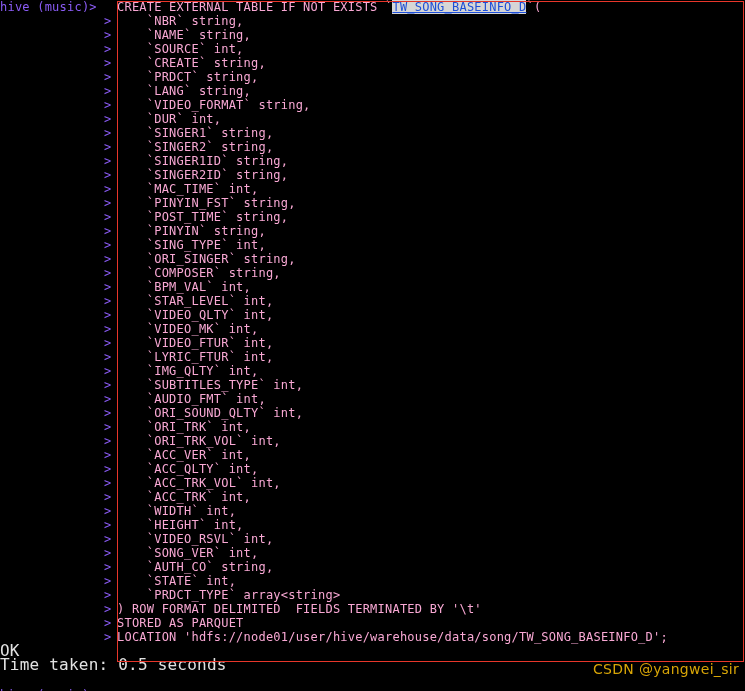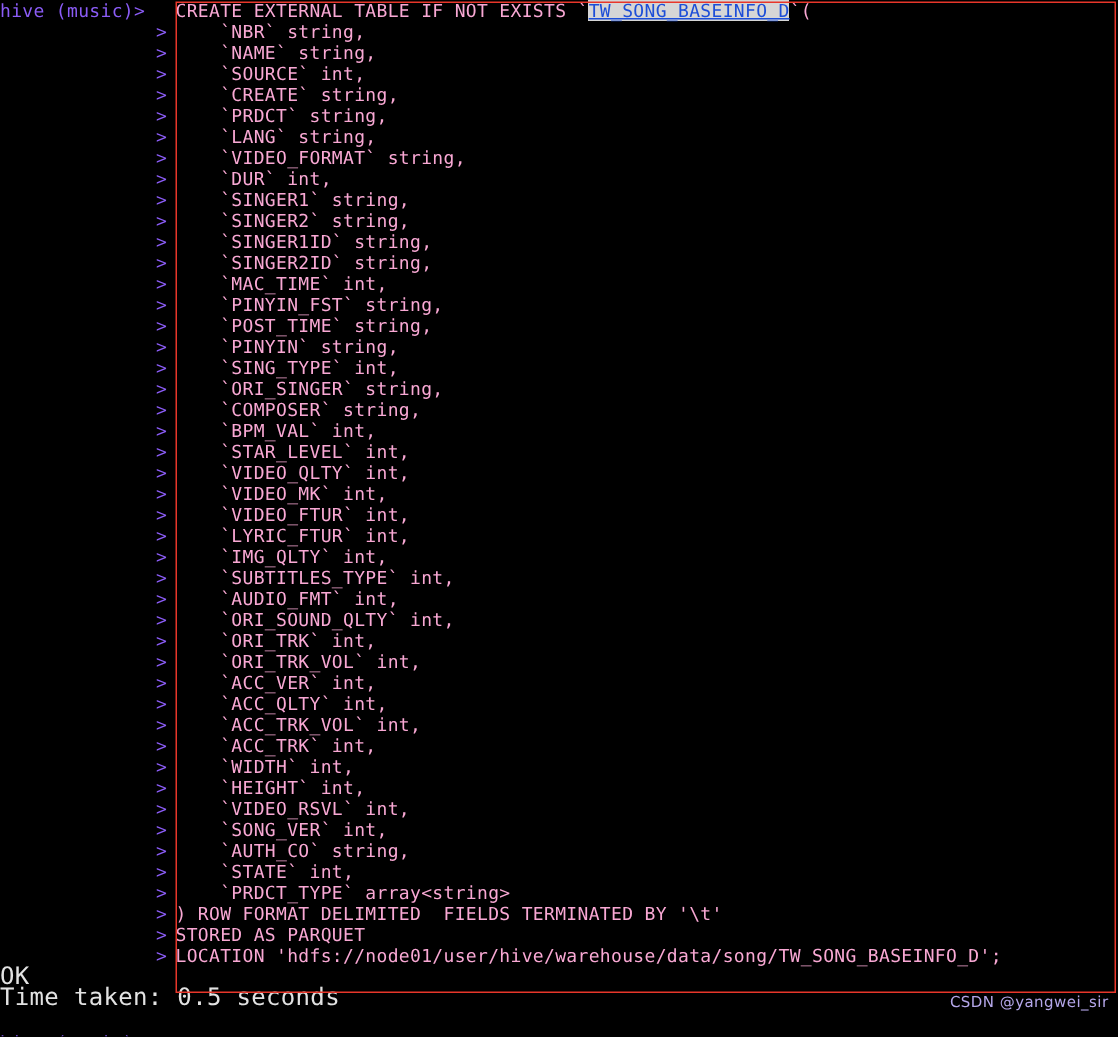--- a/index.html
+++ b/index.html
@@ -89,23 +89,23 @@
     white-space: pre;
     color: #e2e2e2;
     font-size: 16px;
     letter-spacing: 0.22px;
   }
 
   #watermark {
     position: absolute;
     right: 6px;
     top: 662px;
-    color: #c4b5fd;
+    color: #eab308;
     font-family: "DejaVu Sans", "Liberation Sans", sans-serif;
-    font-size: 10px;
+    font-size: 14px;
     letter-spacing: 0.3px;
     z-index: 8;
     opacity: 0.92;
   }
 
   #bottom-clip {
     position: absolute;
     left: 0;
     top: 688px;
     width: 745px;

